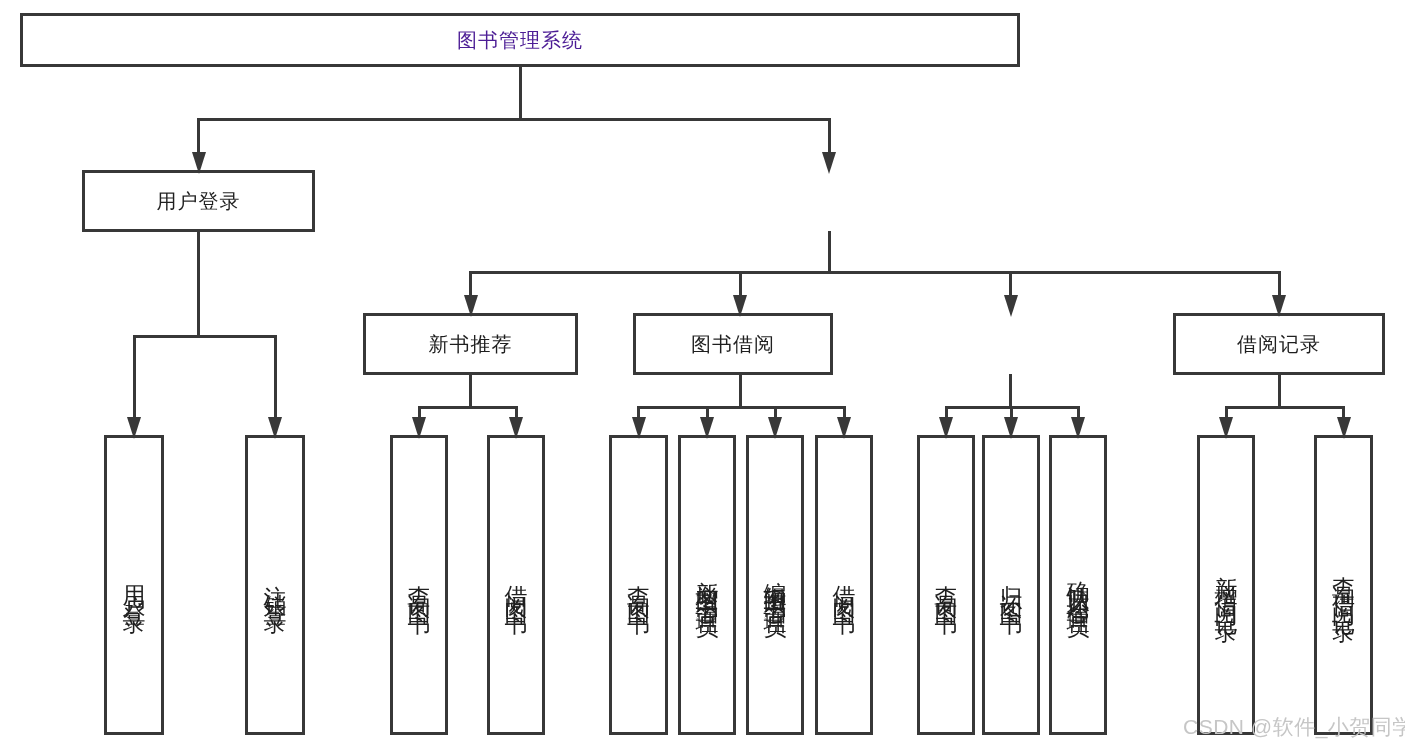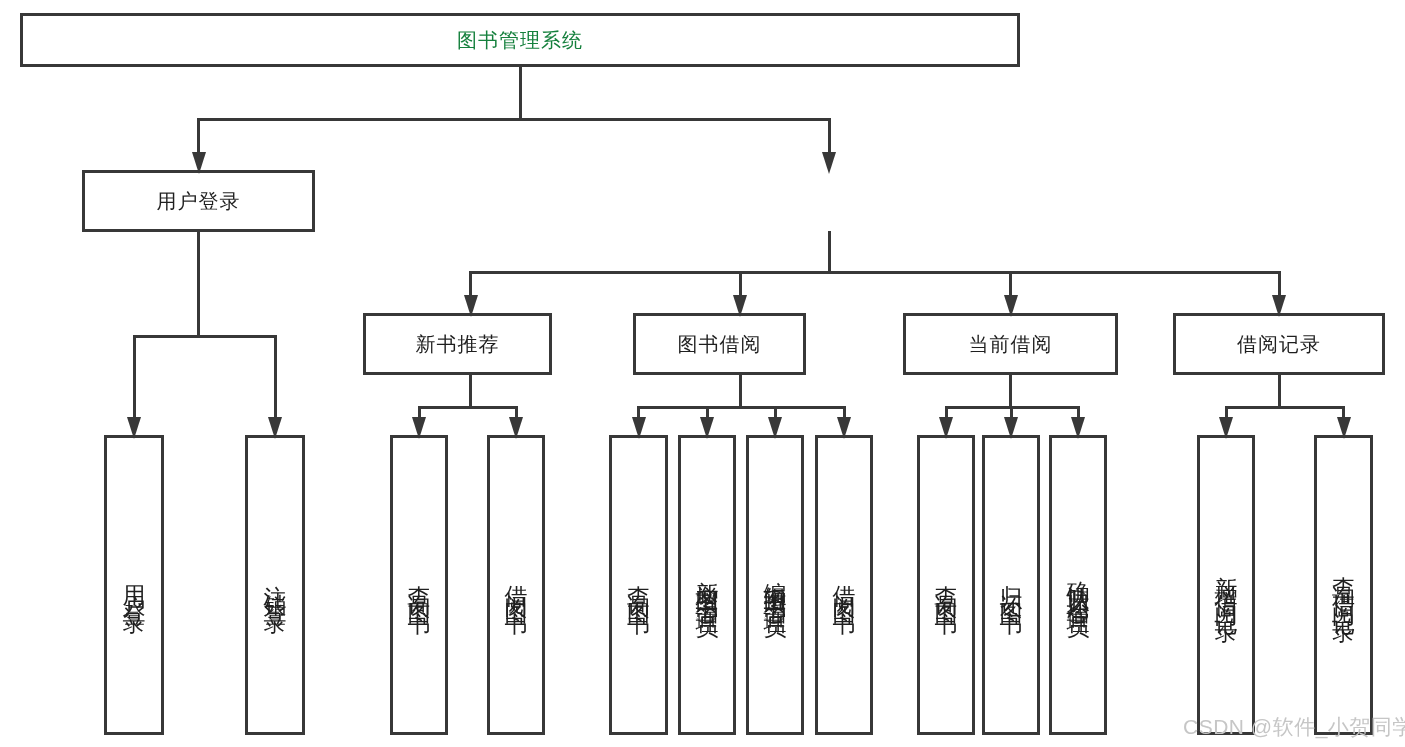--- a/index.html
+++ b/index.html
@@ -61,34 +61,31 @@
     white-space: nowrap;
     z-index: 5;
     letter-spacing: 0.5px;
   }
 </style>
 </head>
 <body>
 
 <div id="canvas">
   <div class="watermark">CSDN @软件_小贺同学</div>
-<div class="box box-h" style="left: 20px; top: 13px; width: 1000px; height: 54px; border-color: rgb(56, 56, 56); background: rgb(255, 255, 255); color: #15803d;">
+<div class="box box-h" style="left: 20px; top: 13px; width: 1000px; height: 54px; border-color: rgb(56, 56, 56); background: rgb(255, 255, 255); color: #4c1d95;">
       <span>图书管理系统</span>
     </div>
     <div class="box box-h" style="left: 82px; top: 170px; width: 233px; height: 62px; border-color: rgb(56, 56, 56); background: rgb(255, 255, 255); color: rgb(31, 31, 31);">
       <span>用户登录</span>
     </div>
-    <div class="box box-h" style="left: 363px; top: 313px; width: 189px; height: 62px; border-color: rgb(56, 56, 56); background: rgb(255, 255, 255); color: rgb(31, 31, 31);">
+    <div class="box box-h" style="left: 363px; top: 313px; width: 215px; height: 62px; border-color: rgb(56, 56, 56); background: rgb(255, 255, 255); color: rgb(31, 31, 31);">
       <span>新书推荐</span>
     </div>
-    <div class="box box-h" style="left: 633px; top: 313px; width: 173px; height: 62px; border-color: rgb(56, 56, 56); background: rgb(255, 255, 255); color: rgb(31, 31, 31);">
+    <div class="box box-h" style="left: 633px; top: 313px; width: 200px; height: 62px; border-color: rgb(56, 56, 56); background: rgb(255, 255, 255); color: rgb(31, 31, 31);">
       <span>图书借阅</span>
-    </div>
-    <div class="box box-h" style="left: 903px; top: 313px; width: 215px; height: 62px; border-color: rgb(56, 56, 56); background: rgb(255, 255, 255); color: rgb(31, 31, 31);">
-      <span>当前借阅</span>
     </div>
     <div class="box box-h" style="left: 1173px; top: 313px; width: 212px; height: 62px; border-color: rgb(56, 56, 56); background: rgb(255, 255, 255); color: rgb(31, 31, 31);">
       <span>借阅记录</span>
     </div>
     <div class="box box-v" style="left: 104px; top: 435px; width: 60px; height: 300px; border-color: rgb(56, 56, 56); background: rgb(255, 255, 255); color: rgb(31, 31, 31);">
       <span class="vtext">用户登录</span>
     </div>
     <div class="box box-v" style="left: 245px; top: 435px; width: 60px; height: 300px; border-color: rgb(56, 56, 56); background: rgb(255, 255, 255); color: rgb(31, 31, 31);">
       <span class="vtext">注销登录</span>
     </div>

